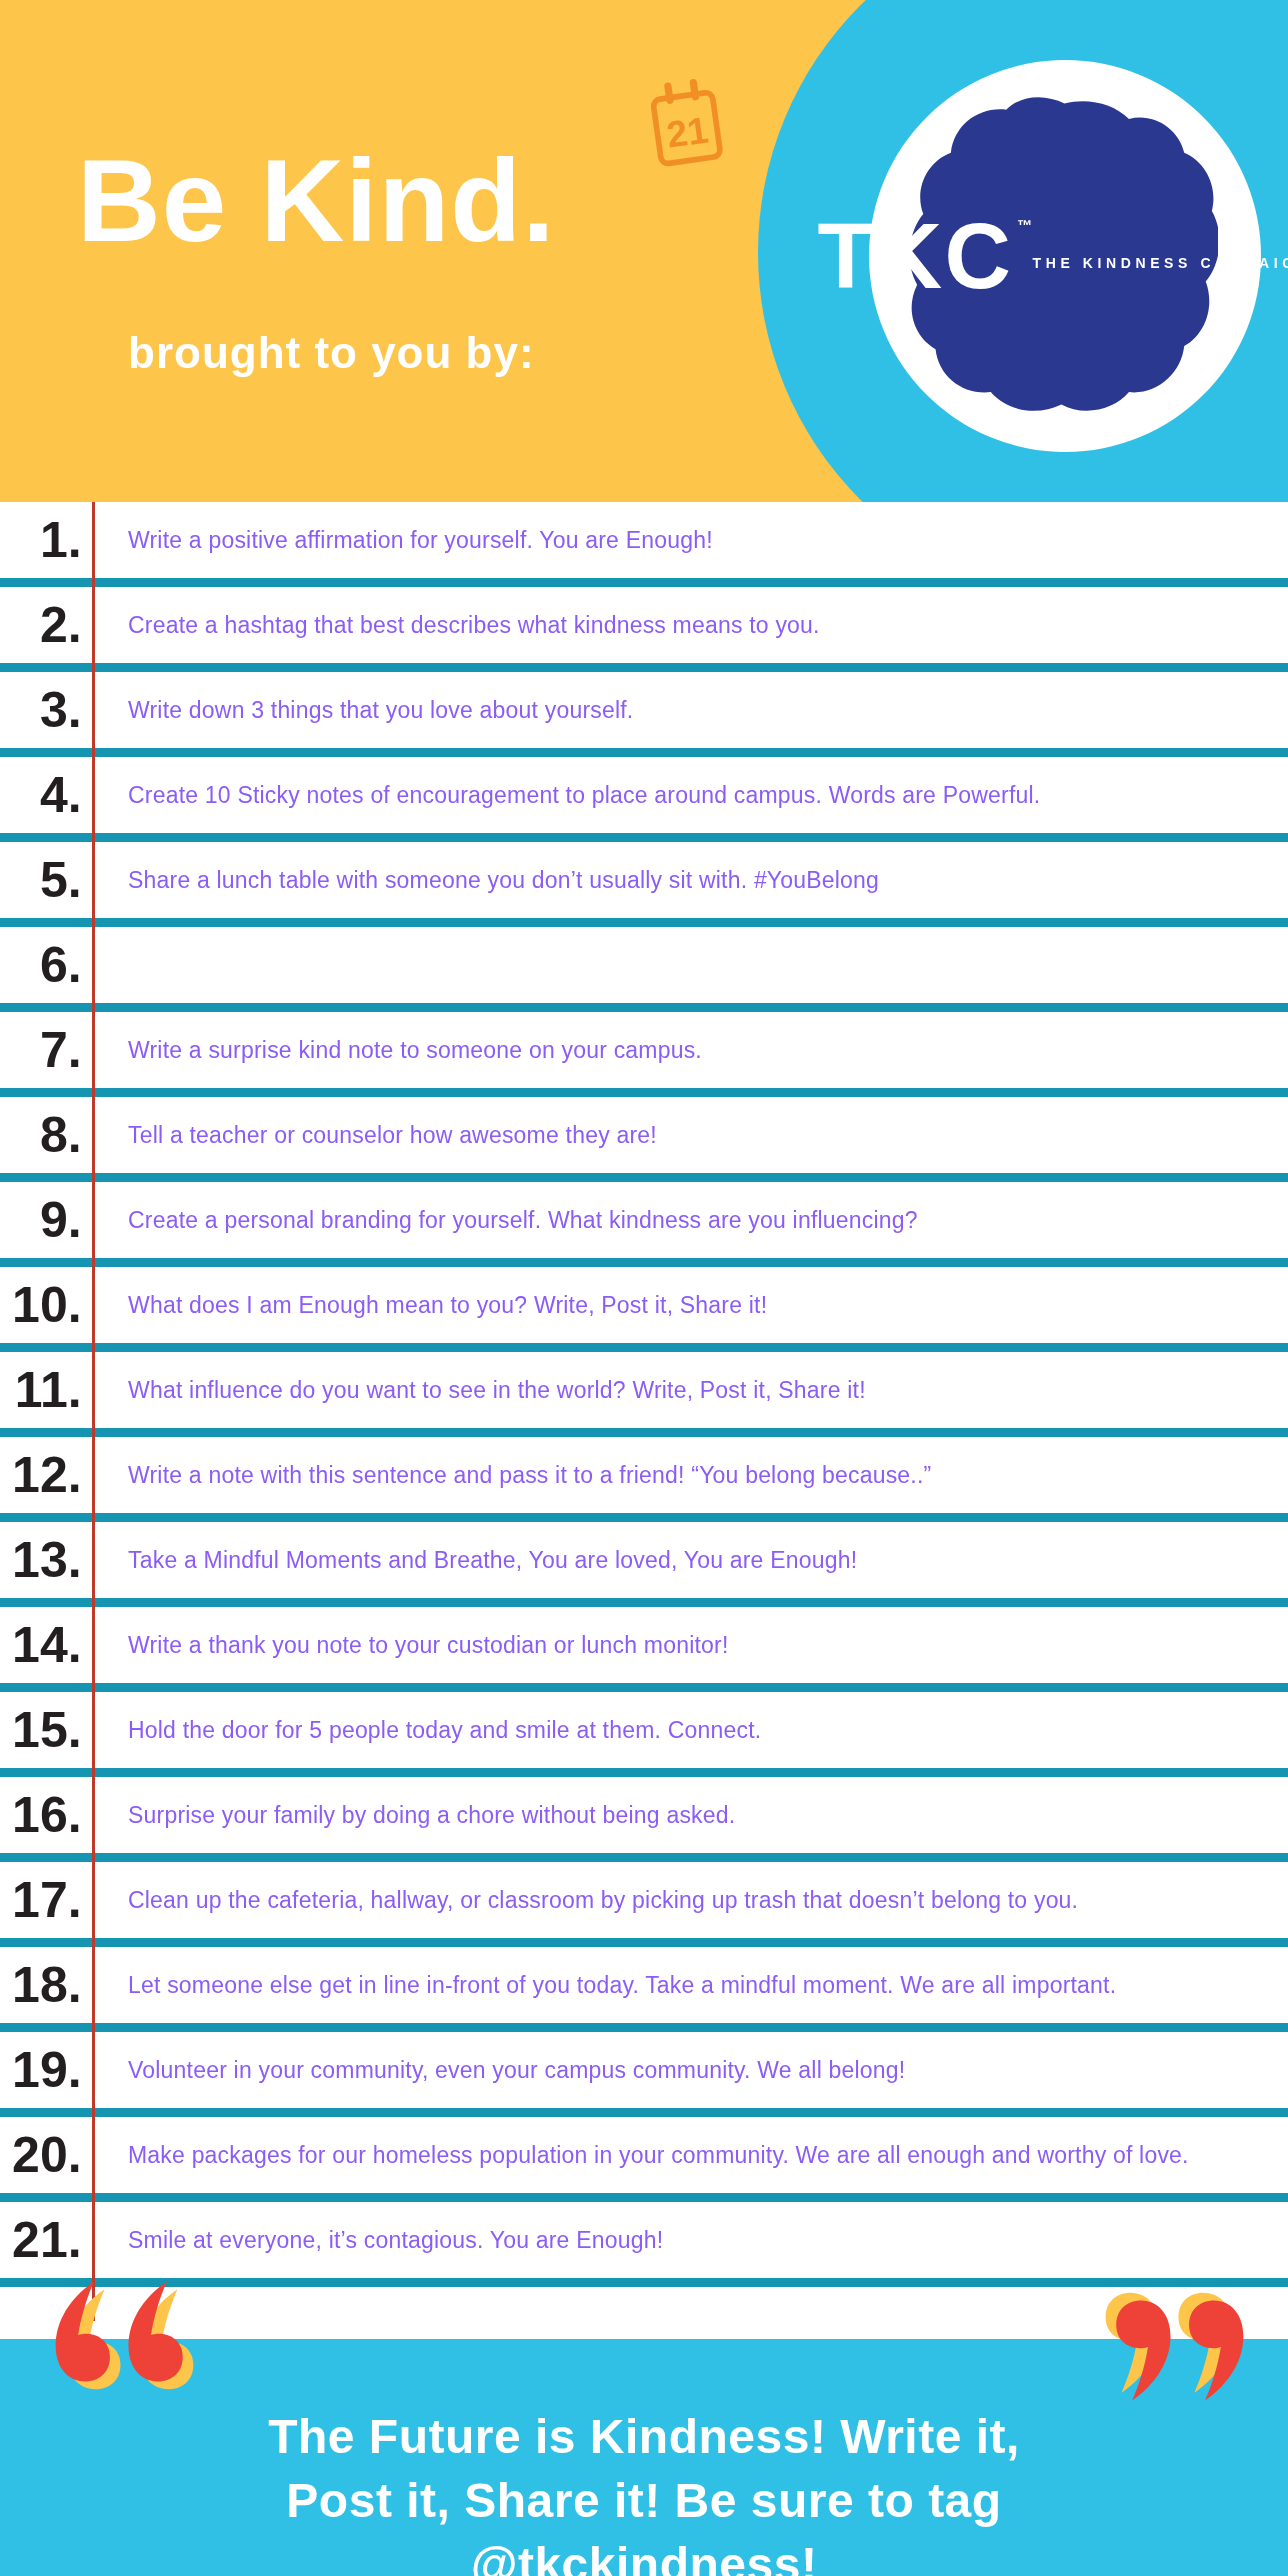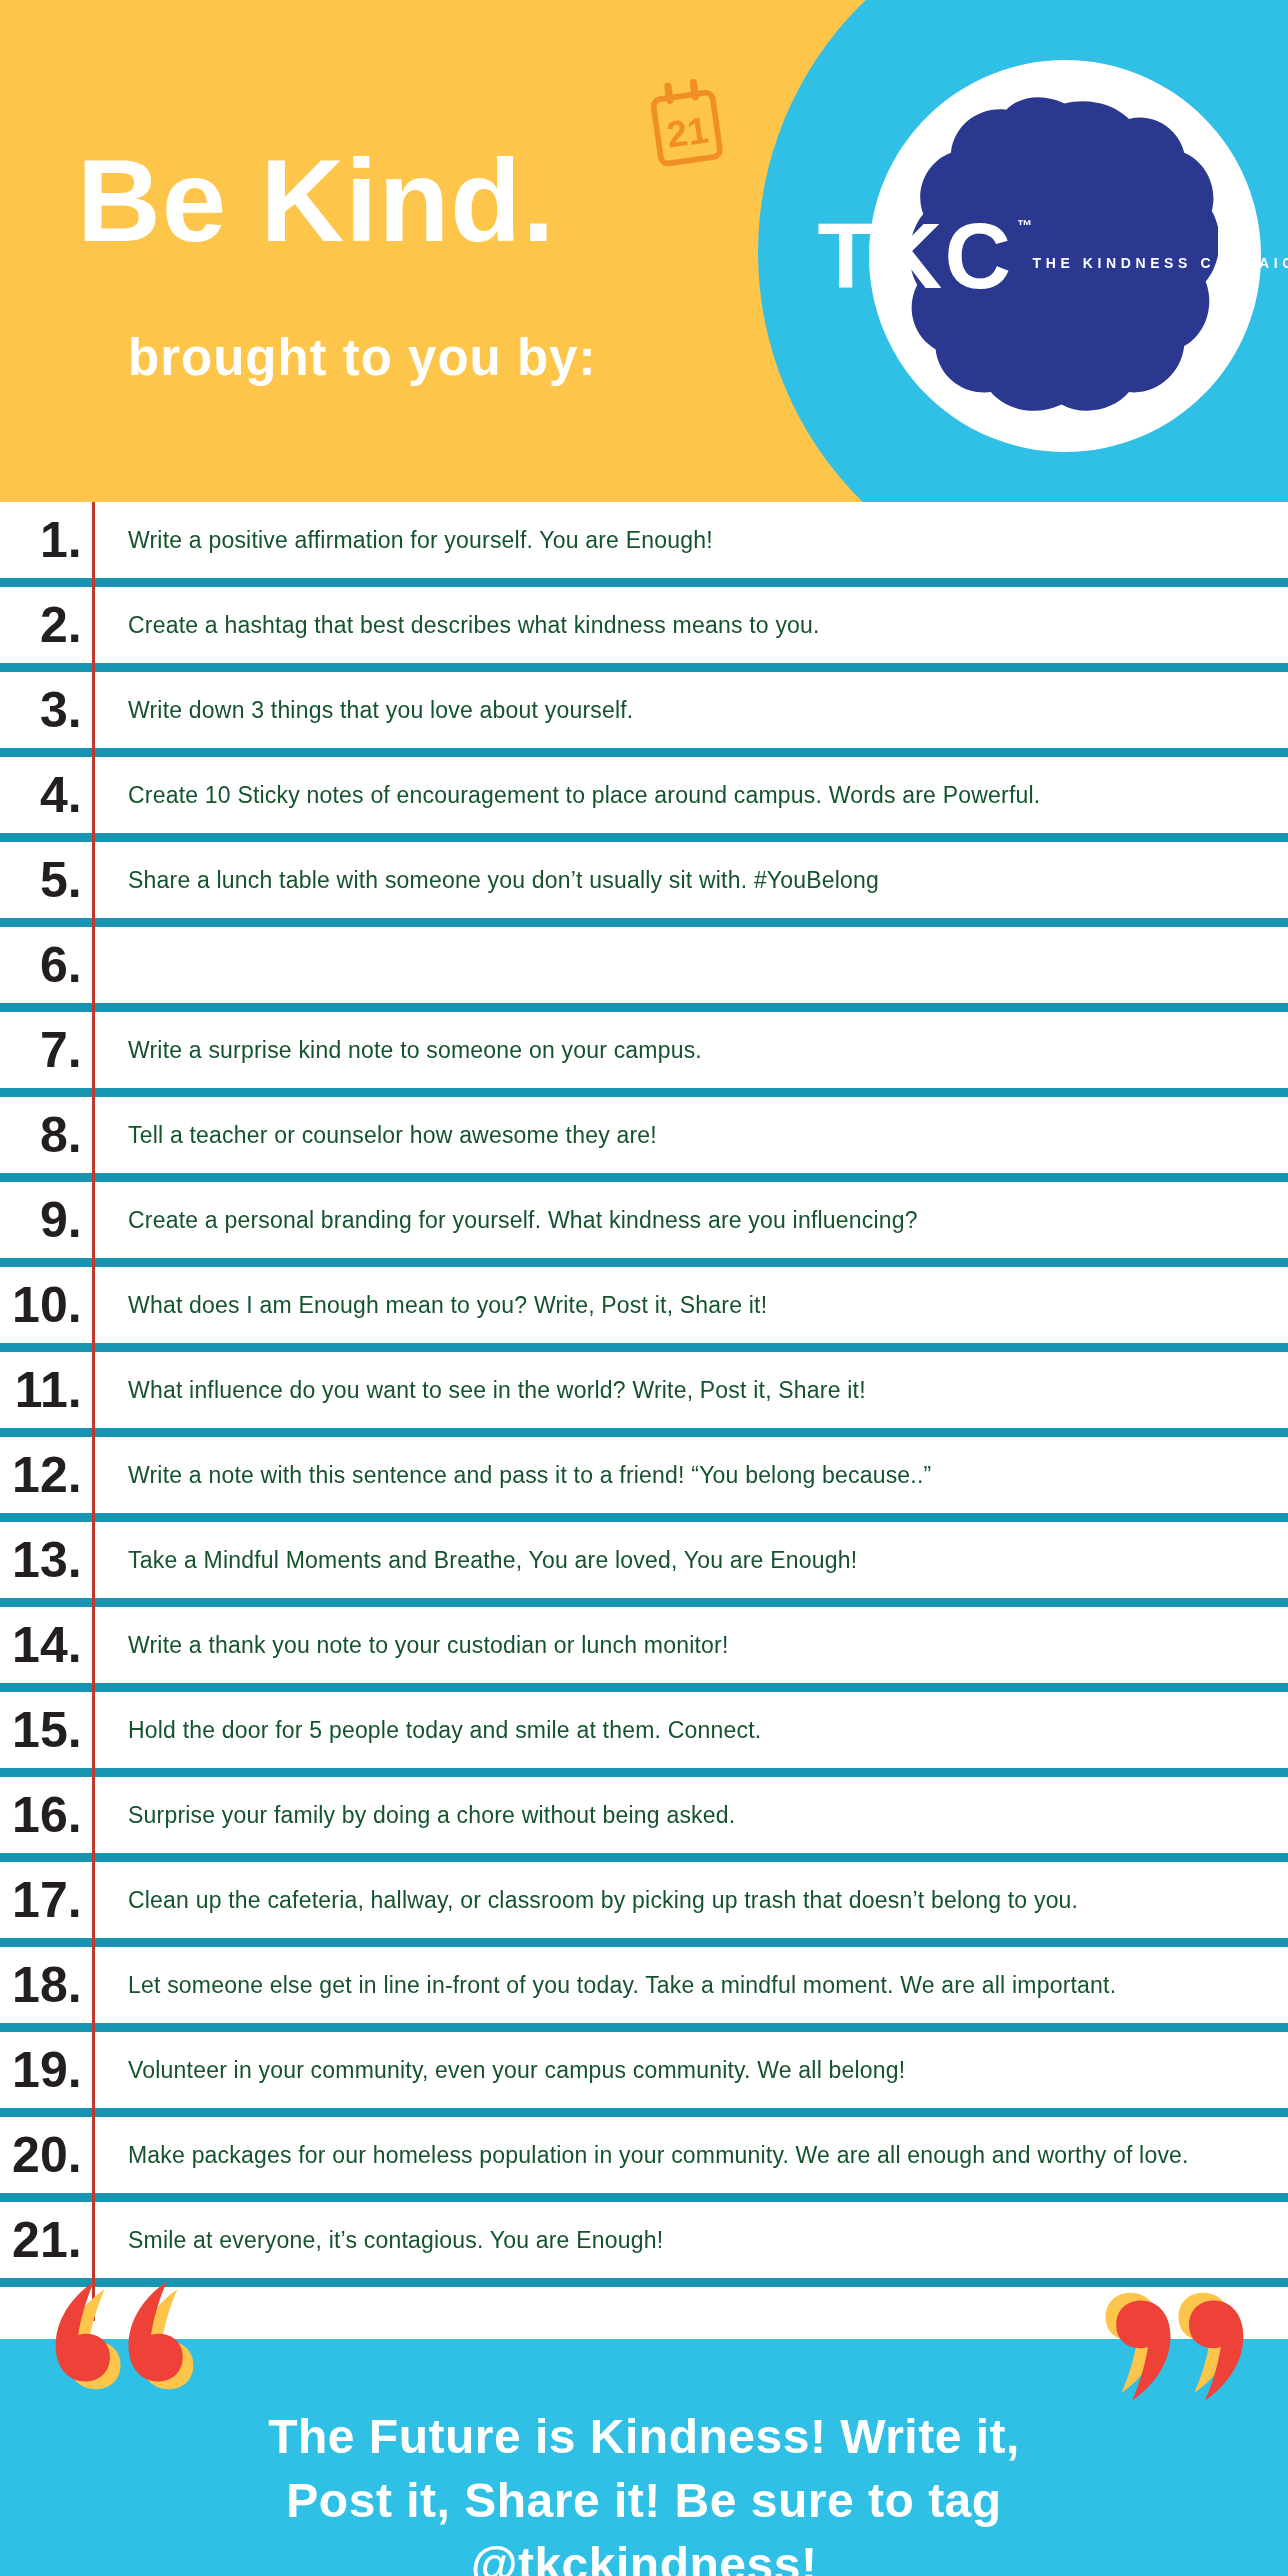--- a/index.html
+++ b/index.html
@@ -34,40 +34,40 @@
     margin-top:13.4px; font-size:14px; font-weight:700; letter-spacing:4.6px; white-space:nowrap;
   }
 
   .header-title {
     position:absolute; left:77px; top:143px; color:#ffffff;
     font-family:Liberation Sans, sans-serif; font-weight:700;
     font-size:116px; letter-spacing:1px; line-height:1;
   }
   .header-subtitle {
     position:absolute; left:128px; top:328px; color:#ffffff;
-    font-size:51px; font-weight:700; letter-spacing:1px;
+    font-size:44px; font-weight:700; letter-spacing:1px;
   }
   .calendar {
     position:absolute; left:650px; top:77px; width:72px; height:91px;
     transform:rotate(-8deg);
   }
 
   
   .list { position:absolute; left:0; top:502px; width:1288px; }
   .row {
     height:76px; background:#ffffff; border-bottom:9.3px solid #1695B3;
     display:flex; align-items:center;
   }
   .num {
     flex:0 0 94px; width:94px; box-sizing:border-box;
     text-align:right; padding-right:12.4px;
     font-size:50px; font-weight:700; color:#231F20; line-height:1;
   }
   .itext {
-    margin-left:34px; font-size:23px; color:#14532d; letter-spacing:0.2px;
+    margin-left:34px; font-size:23px; color:#8b5cf6; letter-spacing:0.2px;
     white-space:nowrap;
   }
   .margin-line {
     position:absolute; left:92px; top:502px; width:3.1px; height:1819px;
     background:#C03A2B; z-index:3;
   }
 
   
   .footer {
     position:absolute; left:0; top:2339px; width:1288px; height:338px;

